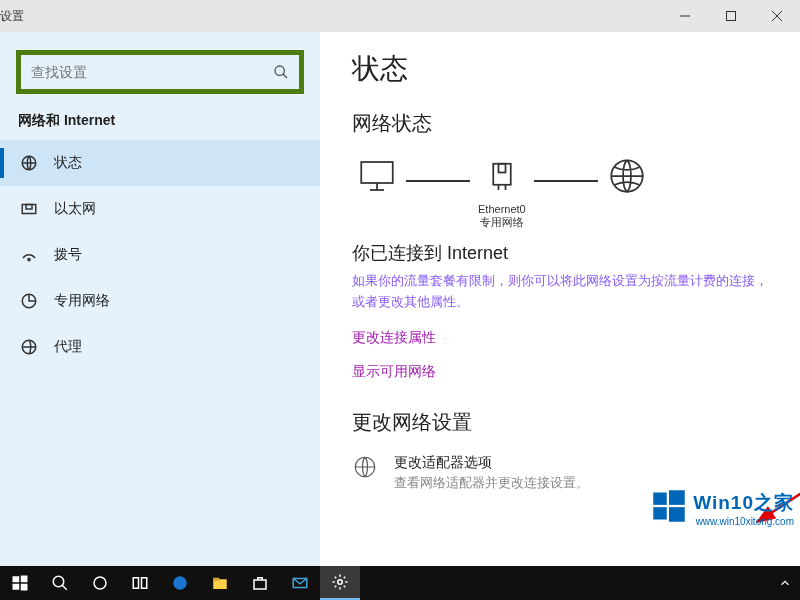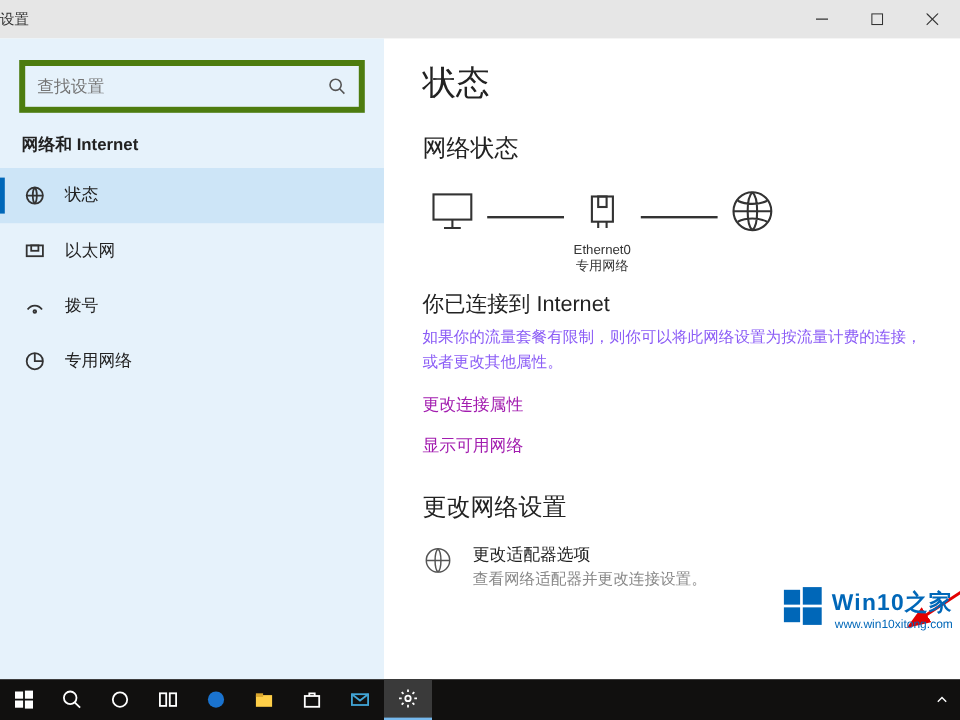--- a/index.html
+++ b/index.html
@@ -118,20 +118,29 @@
     </div>
     <div class="nav-item">
       <span class="icon">
           <svg width="18" height="18" viewBox="0 0 24 24" fill="none" stroke="#333" stroke-width="2">
             <circle cx="12" cy="12" r="9"></circle>
             <path d="M12 3v9h9"></path>
           </svg>
         </span>
       <span>专用网络</span>
     </div>
+    <div class="nav-item">
+      <span class="icon">
+          <svg width="18" height="18" viewBox="0 0 24 24" fill="none" stroke="#333" stroke-width="2">
+            <circle cx="12" cy="12" r="9"></circle>
+            <path d="M3 12h18M12 3c3 3 3 15 0 18"></path>
+          </svg>
+        </span>
+      <span>代理</span>
+    </div>
   </div>
 
   <div class="content">
     <div class="page-title">状态</div>
     <div class="section-title">网络状态</div>
 
     <div class="diagram">
       <div class="node">
         <svg viewBox="0 0 48 48">
             <rect x="6" y="8" width="36" height="24"></rect>

